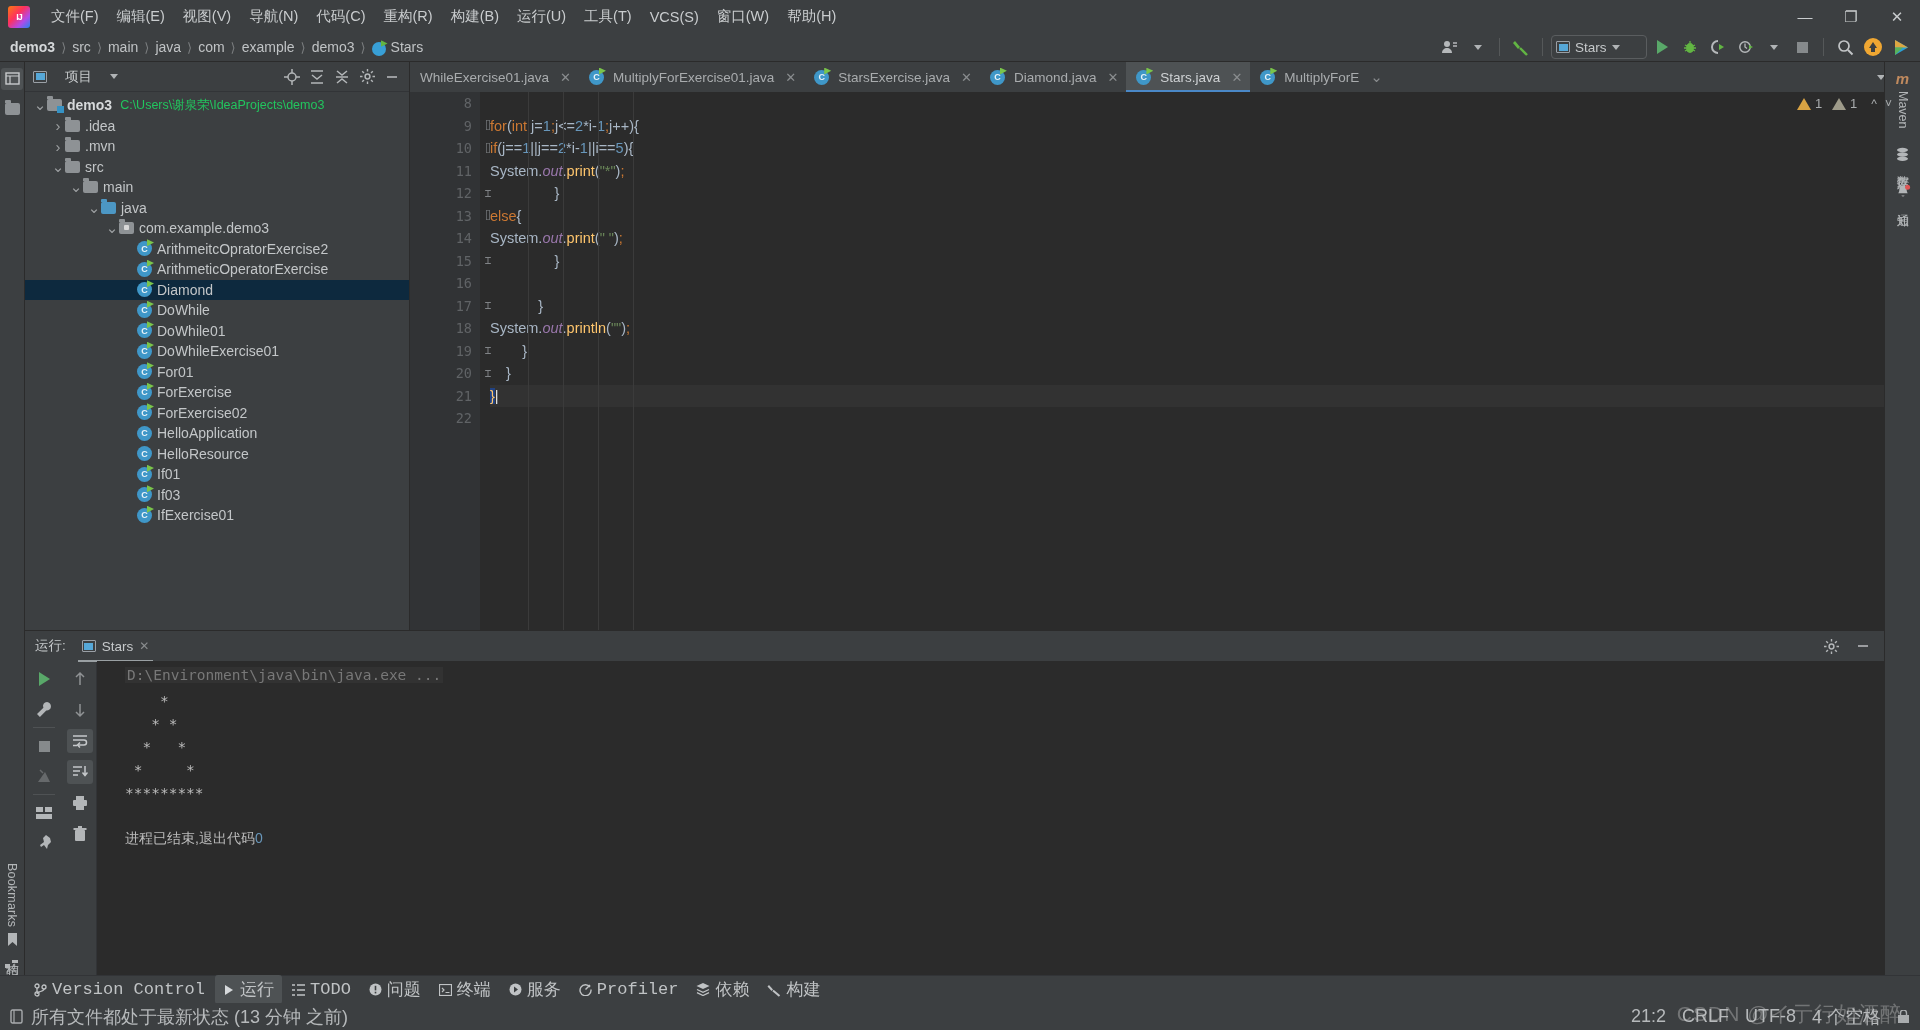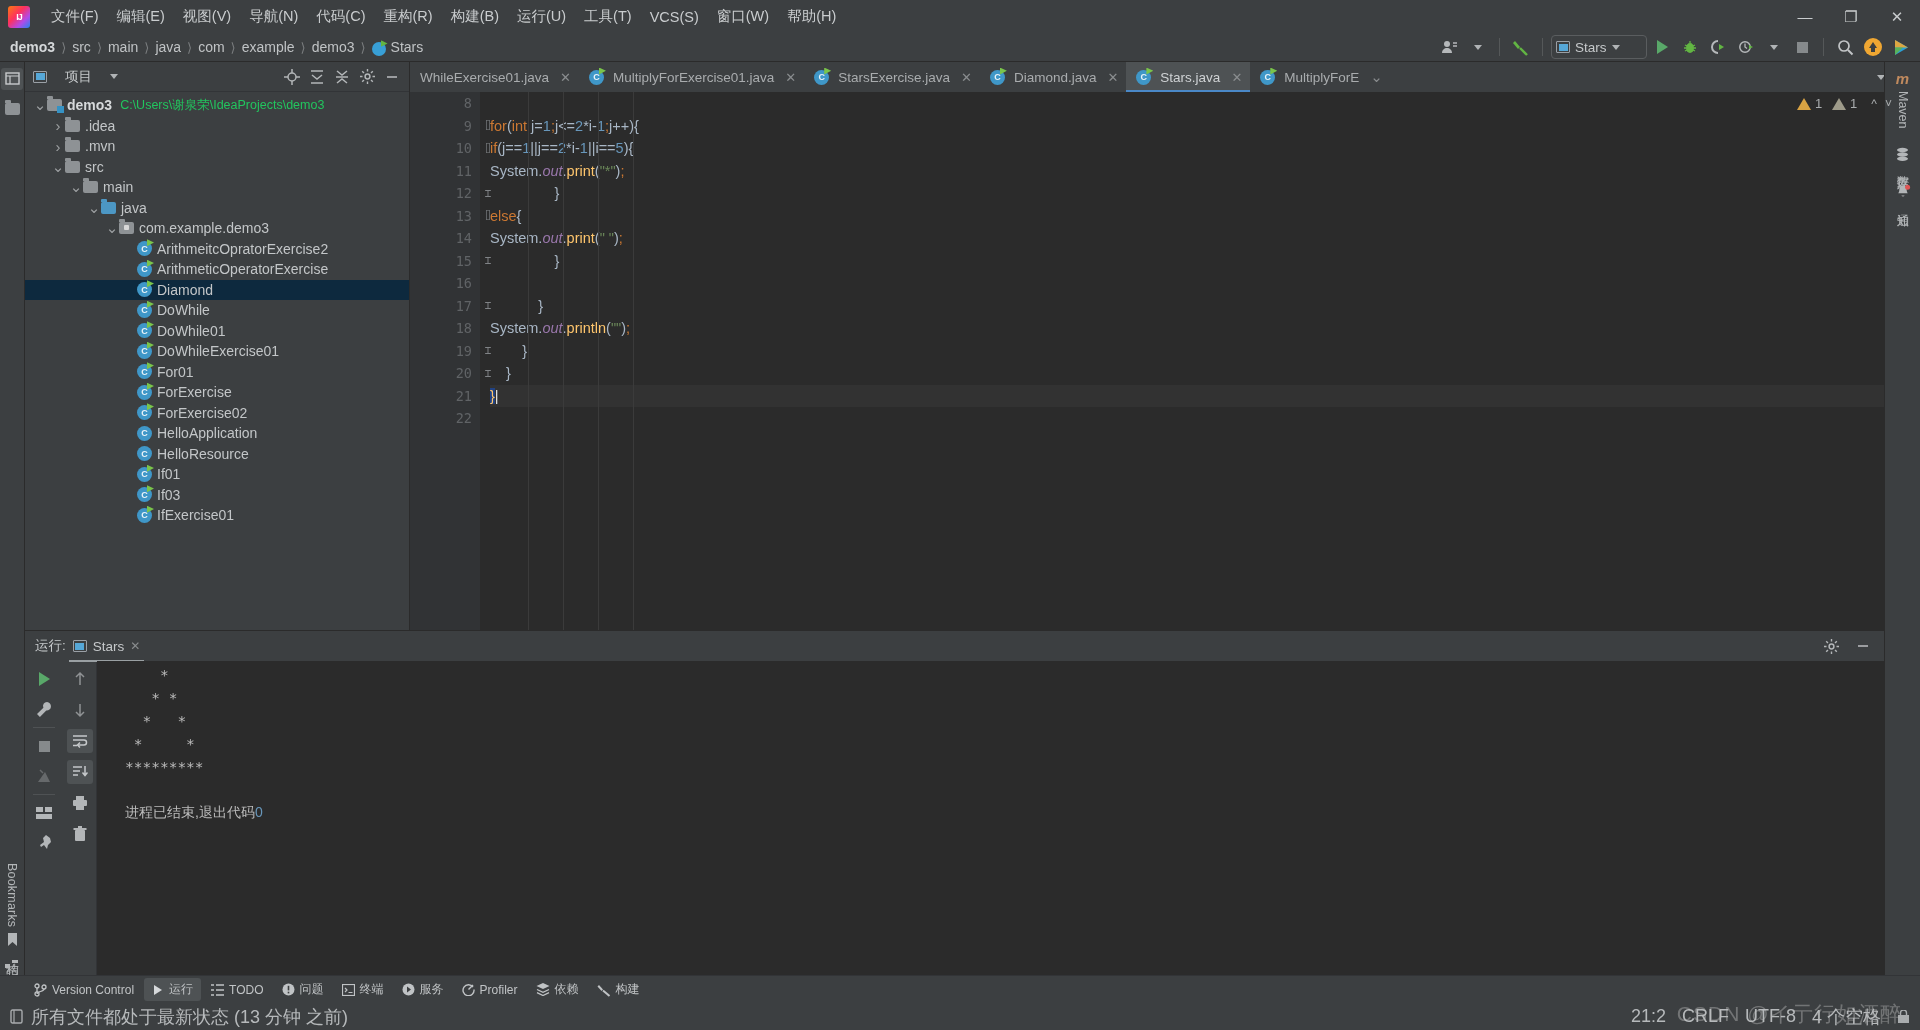--- a/index.html
+++ b/index.html
@@ -160,21 +160,21 @@
   .warn-tri { width:0;height:0;border-left:7px solid transparent;border-right:7px solid transparent;border-bottom:12px solid #d9a343; }
   .warn-tri.grey { border-bottom-color: #9e9b8a; }
   .chev { color: #a9acae; font-size: 12px; padding: 0 2px; }
   .scroll-marks { position:absolute; right: 8px; top:0; bottom:0; width: 10px; }
   .mark { position:absolute; right:0; height:2px; width:9px; }
   .rt-scrollbar { position:absolute; right:2px; width:8px; background:#5c5f61; border-radius:4px; }
 
   
   .runpanel { position: absolute; left: 25px; right: 36px; bottom: 55px; height: 345px;
               background: #3c3f41; border-top: 1px solid #2b2b2b; display: flex; flex-direction: column; }
-  .rp-header { height: 30px; display:flex; align-items:center; gap: 1px; padding-left: 10px; position: relative; }
+  .rp-header { height: 30px; display:flex; align-items:center; gap: 10px; padding-left: 10px; position: relative; }
   .rp-label { font-size: 13.5px; color: #c6c9cb; }
   .rp-tab { display:flex; align-items:center; gap:6px; font-size:13.5px; color:#c6c9cb;
             padding: 4px 6px; position: relative; }
   .rp-tab::after { content:""; position:absolute; left:2px; right:2px; bottom:-4px; height:2px; background:#9aa0a3; }
   .rp-actions { position:absolute; right: 8px; display:flex; align-items:center; gap:6px; }
   .rp-body { flex: 1; display: flex; min-height: 0; }
   .rp-toolcol { width: 38px; background:#3c3f41; display:flex; flex-direction:column; align-items:center;
                 padding-top: 6px; gap: 6px; flex:none; }
   .rp-toolcol2 { width: 34px; background:#3c3f41; display:flex; flex-direction:column; align-items:center;
                  padding-top: 6px; gap: 7px; flex:none; border-right:1px solid #323437;}
@@ -191,21 +191,21 @@
   
   .rail-right { position: absolute; right: 0; top: 62px; bottom: 55px; width: 36px; background:#3c3f41;
                 border-left:1px solid #2b2b2b; display:flex; flex-direction:column; align-items:center;
                 padding-top: 8px; gap: 18px; }
   .rr-item { display:flex; flex-direction:column; align-items:center; gap:4px; }
   .rr-vert { writing-mode: vertical-rl; font-size: 12.5px; color: #b3b6b8; white-space: nowrap; }
 
   
   .toolwin-bar { position:absolute; left:0; right:0; bottom: 27px; height: 28px; background:#3c3f41;
                  display:flex; align-items:center; padding-left: 26px; gap: 2px; border-top:1px solid #323437; }
-  .tw { display:flex; align-items:center; gap:5px; font-size: 12px; color:#c0c3c5; padding: 3px 8px; border-radius:3px; }
+  .tw { display:flex; align-items:center; gap:5px; font-size: 17px; color:#c0c3c5; padding: 3px 8px; border-radius:3px;font-family:Liberation Mono, monospace; }
   .tw.active { background:#4e5254; }
   .statusbar { position:absolute; left:0; right:0; bottom:0; height: 27px; background:#3c3f41;
                display:flex; align-items:center; padding-left: 10px; font-size: 18px; color:#b6b9bb; }
   .sb-right { position:absolute; right: 10px; display:flex; align-items:center; gap: 16px; }
   .watermark { position:absolute; right: 18px; bottom: 2px; font-size: 21px; color: rgba(190,190,190,0.42);
                pointer-events:none; white-space:nowrap; letter-spacing: 1px; }
   svg { display:block; }
 </style>
 </head>
 <body>
@@ -718,20 +718,21 @@
         <div class="rp-tool">
           <svg width="14" height="16" viewBox="0 0 14 16">
             <rect x="2" y="4" width="10" height="11" rx="1" fill="#b3b6b8"></rect>
             <rect x="0.5" y="2" width="13" height="2" fill="#b3b6b8"></rect>
             <rect x="5" y="0" width="4" height="2" fill="#b3b6b8"></rect>
           </svg>
         </div>
       </div>
 
       <div class="console" id="console">
+          <div style="height: 26px;"><span class="cmdline">D:\Environment\java\bin\java.exe ...</span></div>
           <div class="outline">    *</div>
           <div class="outline">   * *</div>
           <div class="outline">  *   *</div>
           <div class="outline"> *     *</div>
           <div class="outline">*********</div>
           <div style="height: 22px;"></div>
           <div class="exitline" style="font-family: &quot;Liberation Sans&quot;, sans-serif; font-size: 14px;"><span>进程已结束,退出代码</span><span class="exitnum">0</span></div>
         </div>
     </div>
   </div>

